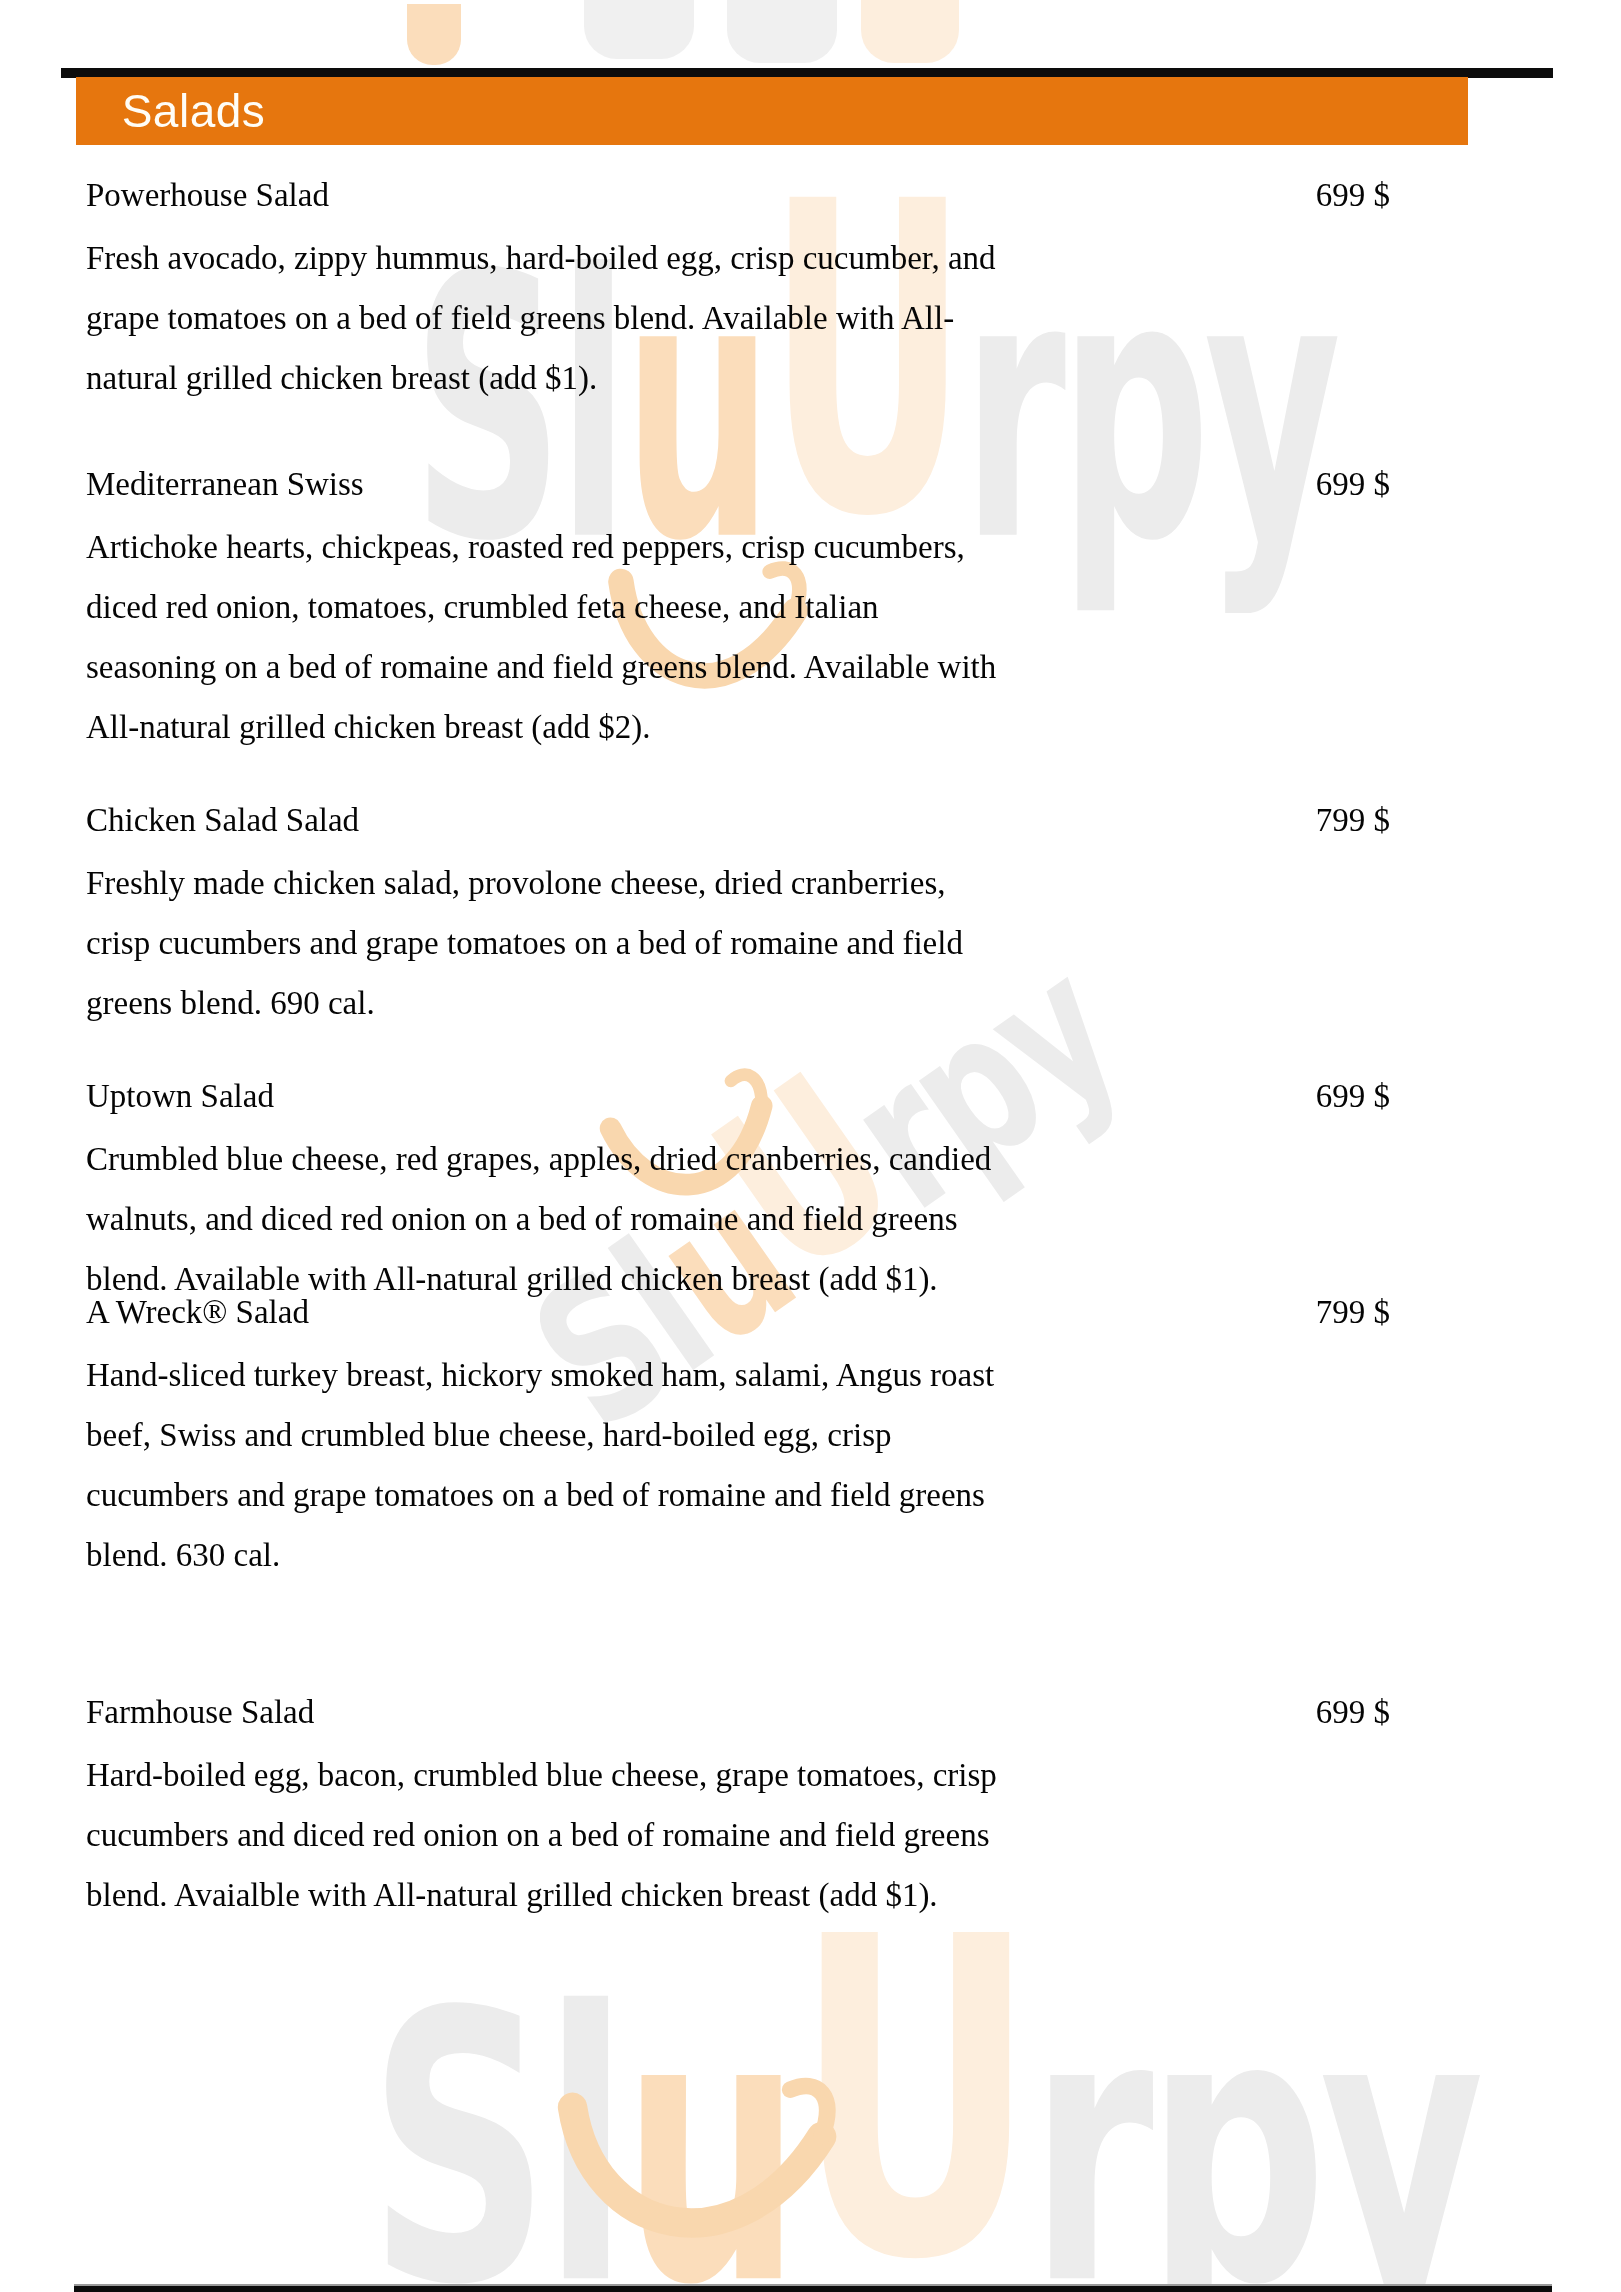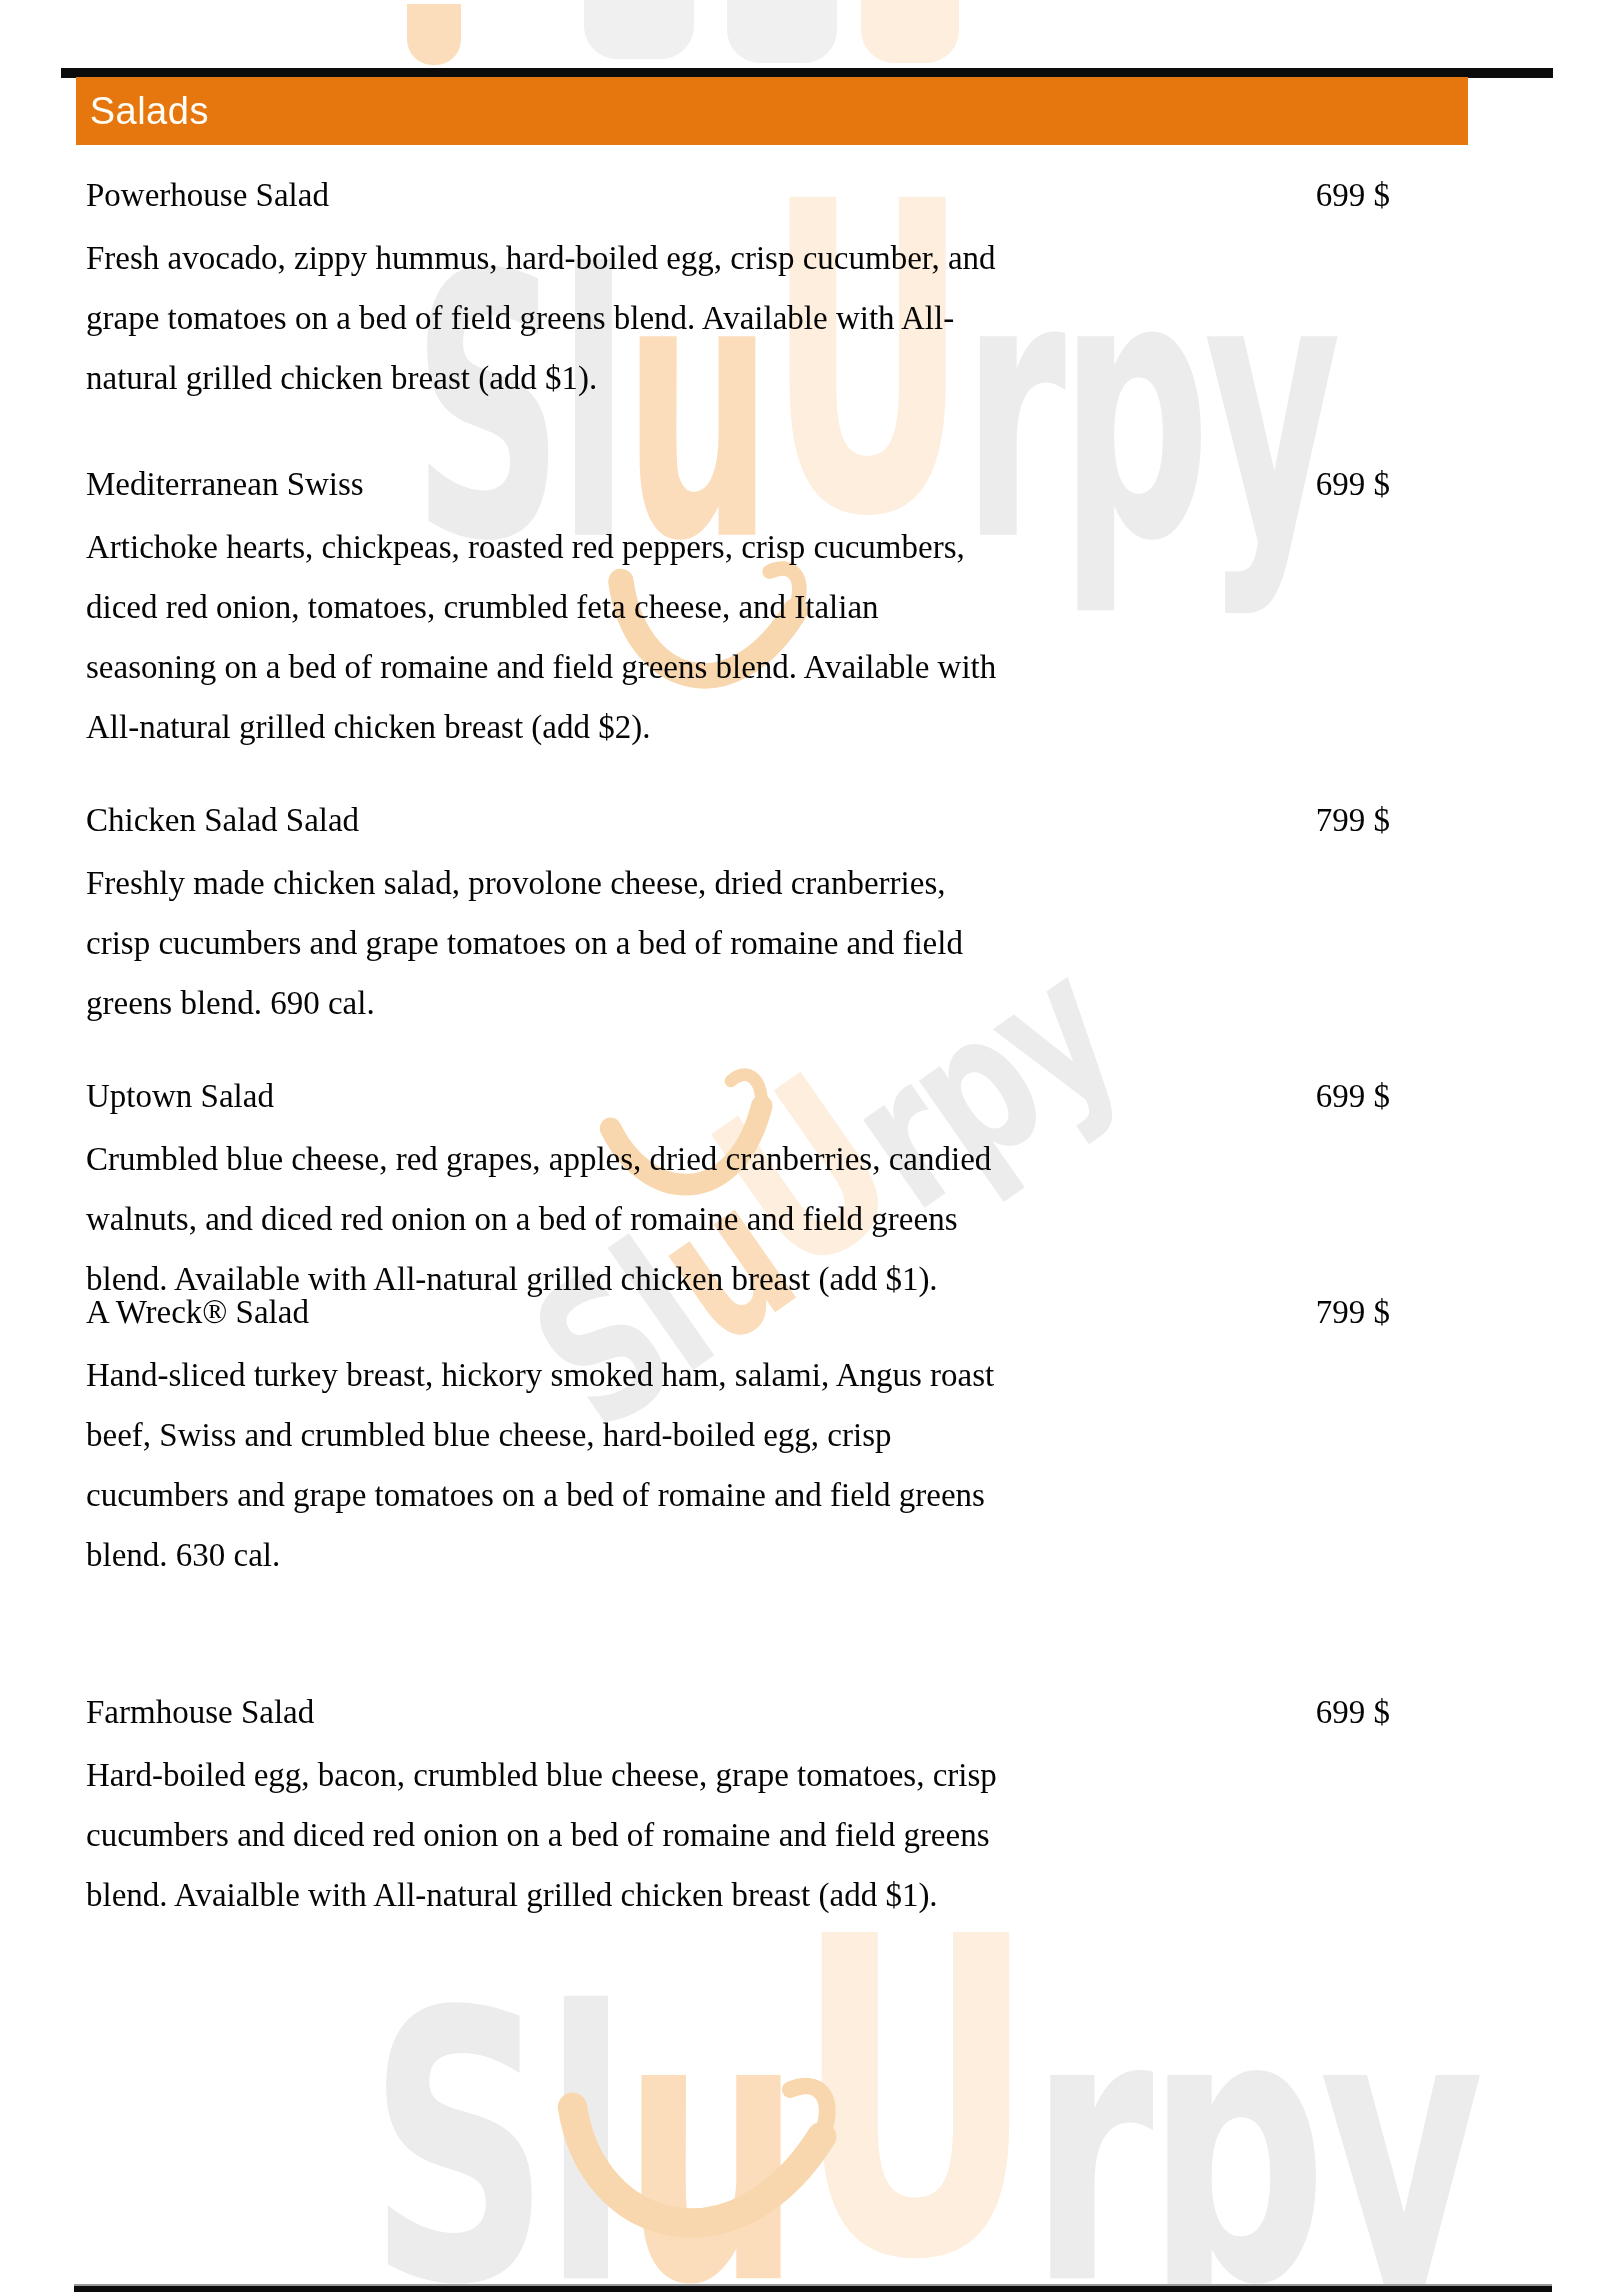--- a/index.html
+++ b/index.html
@@ -16,22 +16,22 @@
     position:absolute;left:61px;top:68px;width:1492px;height:9.8px;
     background:var(--topbar,#0c0c0c);z-index:3;
   }
   #section-header{
     position:absolute;left:76px;top:77px;width:1392px;height:68px;
     background:var(--accent,#e6760e);z-index:3;
     display:flex;align-items:center;
   }
   #section-header .title{
     font-family:"Liberation Sans", sans-serif;
-    font-size:38px;line-height:45px;color:#fffdf6;
-    padding-left:13.7px;font-weight:400;letter-spacing:0.5px;
+    font-size:46px;line-height:45px;color:#fffdf6;
+    padding-left:13.7px;font-weight:400;letter-spacing:0.5px;margin-left:32px;
   }
   
   .item{position:absolute;left:86px;width:1304px;z-index:2;}
   .item-head{
     display:flex;justify-content:space-between;align-items:baseline;
     font-size:33px;line-height:47px;gap:20px;
   }
   .item-name{white-space:nowrap;}
   .item-price{white-space:nowrap;text-align:center;}
   .item-desc{

